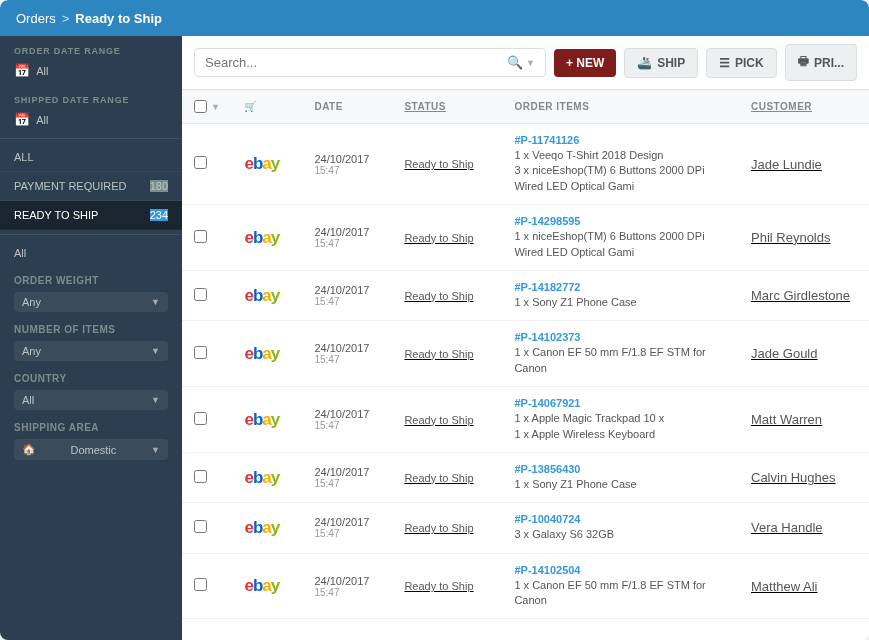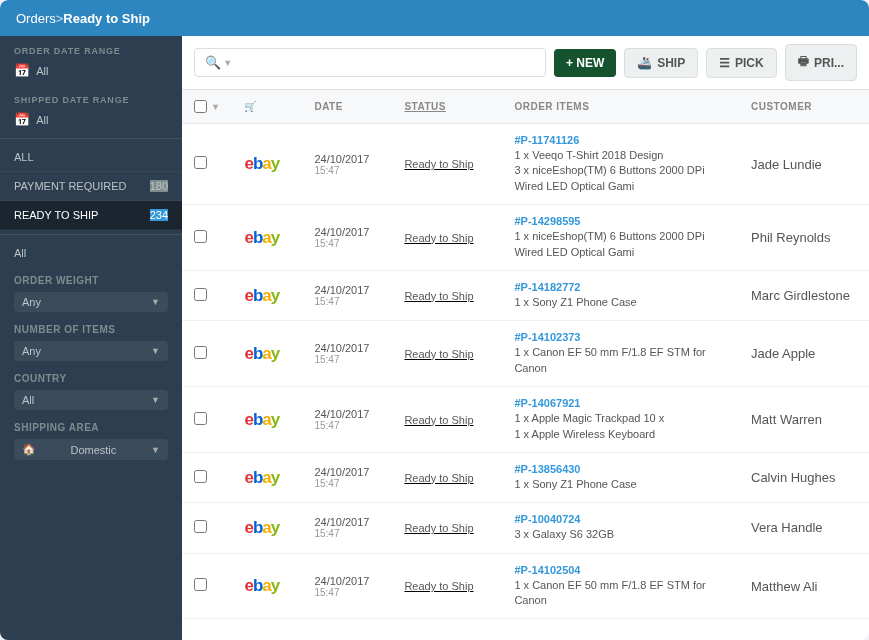--- a/index.html
+++ b/index.html
@@ -9,21 +9,21 @@
     .top-nav {
       background: #2e86c1;
       height: 36px;
       display: flex;
       align-items: center;
       padding: 0 16px;
       color: white;
       font-size: 13px;
       border-radius: 8px 8px 0 0;
     }
-    .top-nav .breadcrumb { display: flex; align-items: flex-start; }
+    .top-nav .breadcrumb { display: flex; align-items: flex-start; gap: 6px; }
     .top-nav .sep { opacity: 0.7; }
 
     .main-layout { display: flex; height: calc(640px - 36px); justify-content: space-between; }
 
     
     .sidebar {
       width: 182px;
       min-width: 182px;
       background: #2c3e50;
       color: #ccc;
@@ -99,21 +99,21 @@
     .btn {
       display: flex; align-items: center; gap: 5px;
       padding: 7px 12px;
       border-radius: 4px;
       font-size: 12px;
       font-weight: 600;
       border: none;
       cursor: pointer;
       white-space: nowrap;
     }
-    .btn-new { background: #14532d; color: white; }
+    .btn-new { background: #7f1d1d; color: white; }
     .btn-ship { background: #ecf0f1; color: #555; border: 1px solid #ddd; }
     .btn-pick { background: #ecf0f1; color: #555; border: 1px solid #ddd; }
     .btn-print { background: #ecf0f1; color: #555; border: 1px solid #ddd; }
 
     
     .table-wrap { flex: 1; overflow-y: auto; background: white; }
     table { width: 100%; border-collapse: collapse; }
     thead th {
       background: #f7f8fa;
       color: #888;
@@ -127,21 +127,21 @@
       white-space: nowrap;
     }
     tbody tr { border-bottom: 1px solid #f0f0f0; }
     tbody td { padding: 10px 12px; vertical-align: middle; }
 
     .col-check { width: 36px; }
     .col-store { width: 70px; }
     .col-date { width: 90px; }
     .col-status { width: 110px; text-decoration: underline; }
     .col-items { width: auto; }
-    .col-customer { width: 130px; }
+    .col-customer { width: 130px; text-decoration: underline; }
 
     .order-id { color: #3498db; font-size: 11px; font-weight: 600; }
     .order-items-text { font-size: 11px; color: #555; margin-top: 2px; line-height: 1.4; }
     .date-text { font-size: 11px; color: #555; }
     .date-time { font-size: 10px; color: #999; }
     .status-text { font-size: 11px; color: #555; }
     .customer-text { font-size: 13px; color: #555; }
 
     
     .ebay-logo { font-size: 17px; font-weight: 900; letter-spacing: -1px; }
@@ -241,20 +241,21 @@
         <span class="chevron-down">▼</span>
       </div>
     </div>
 
   </div>
 
   <div class="content">
 
     <div class="toolbar">
       <div class="search-box">
+        <input type="text" placeholder="Search..." style="">
         <div class="search-icon-area">
           <span>🔍</span>
           <span class="chevron-down">▼</span>
         </div>
       </div>
       <button class="btn btn-new">+ NEW</button>
       <button class="btn btn-ship">
         <span>🚢</span>
         <span>SHIP</span>
       </button>
@@ -372,21 +373,21 @@
       <div class="date-time">15:47</div>
     </td>
     <td class="col-status">
       <span class="status-text">Ready to Ship</span>
     </td>
     <td class="col-items">
       <div class="order-id">#P-14102373</div>
       <div class="order-items-text">1 x Canon EF 50 mm F/1.8 EF STM for Canon</div>
     </td>
     <td class="col-customer">
-      <span class="customer-text">Jade Apple</span>
+      <span class="customer-text">Jade Gould</span>
     </td>
   </tr>
             <tr>
     <td class="col-check">
       <input type="checkbox" style="">
     </td>
     <td class="col-store">
       <span class="ebay-logo">
         <span class="ebay-e">e</span><span class="ebay-b">b</span><span class="ebay-a">a</span><span class="ebay-y">y</span>
       </span>

